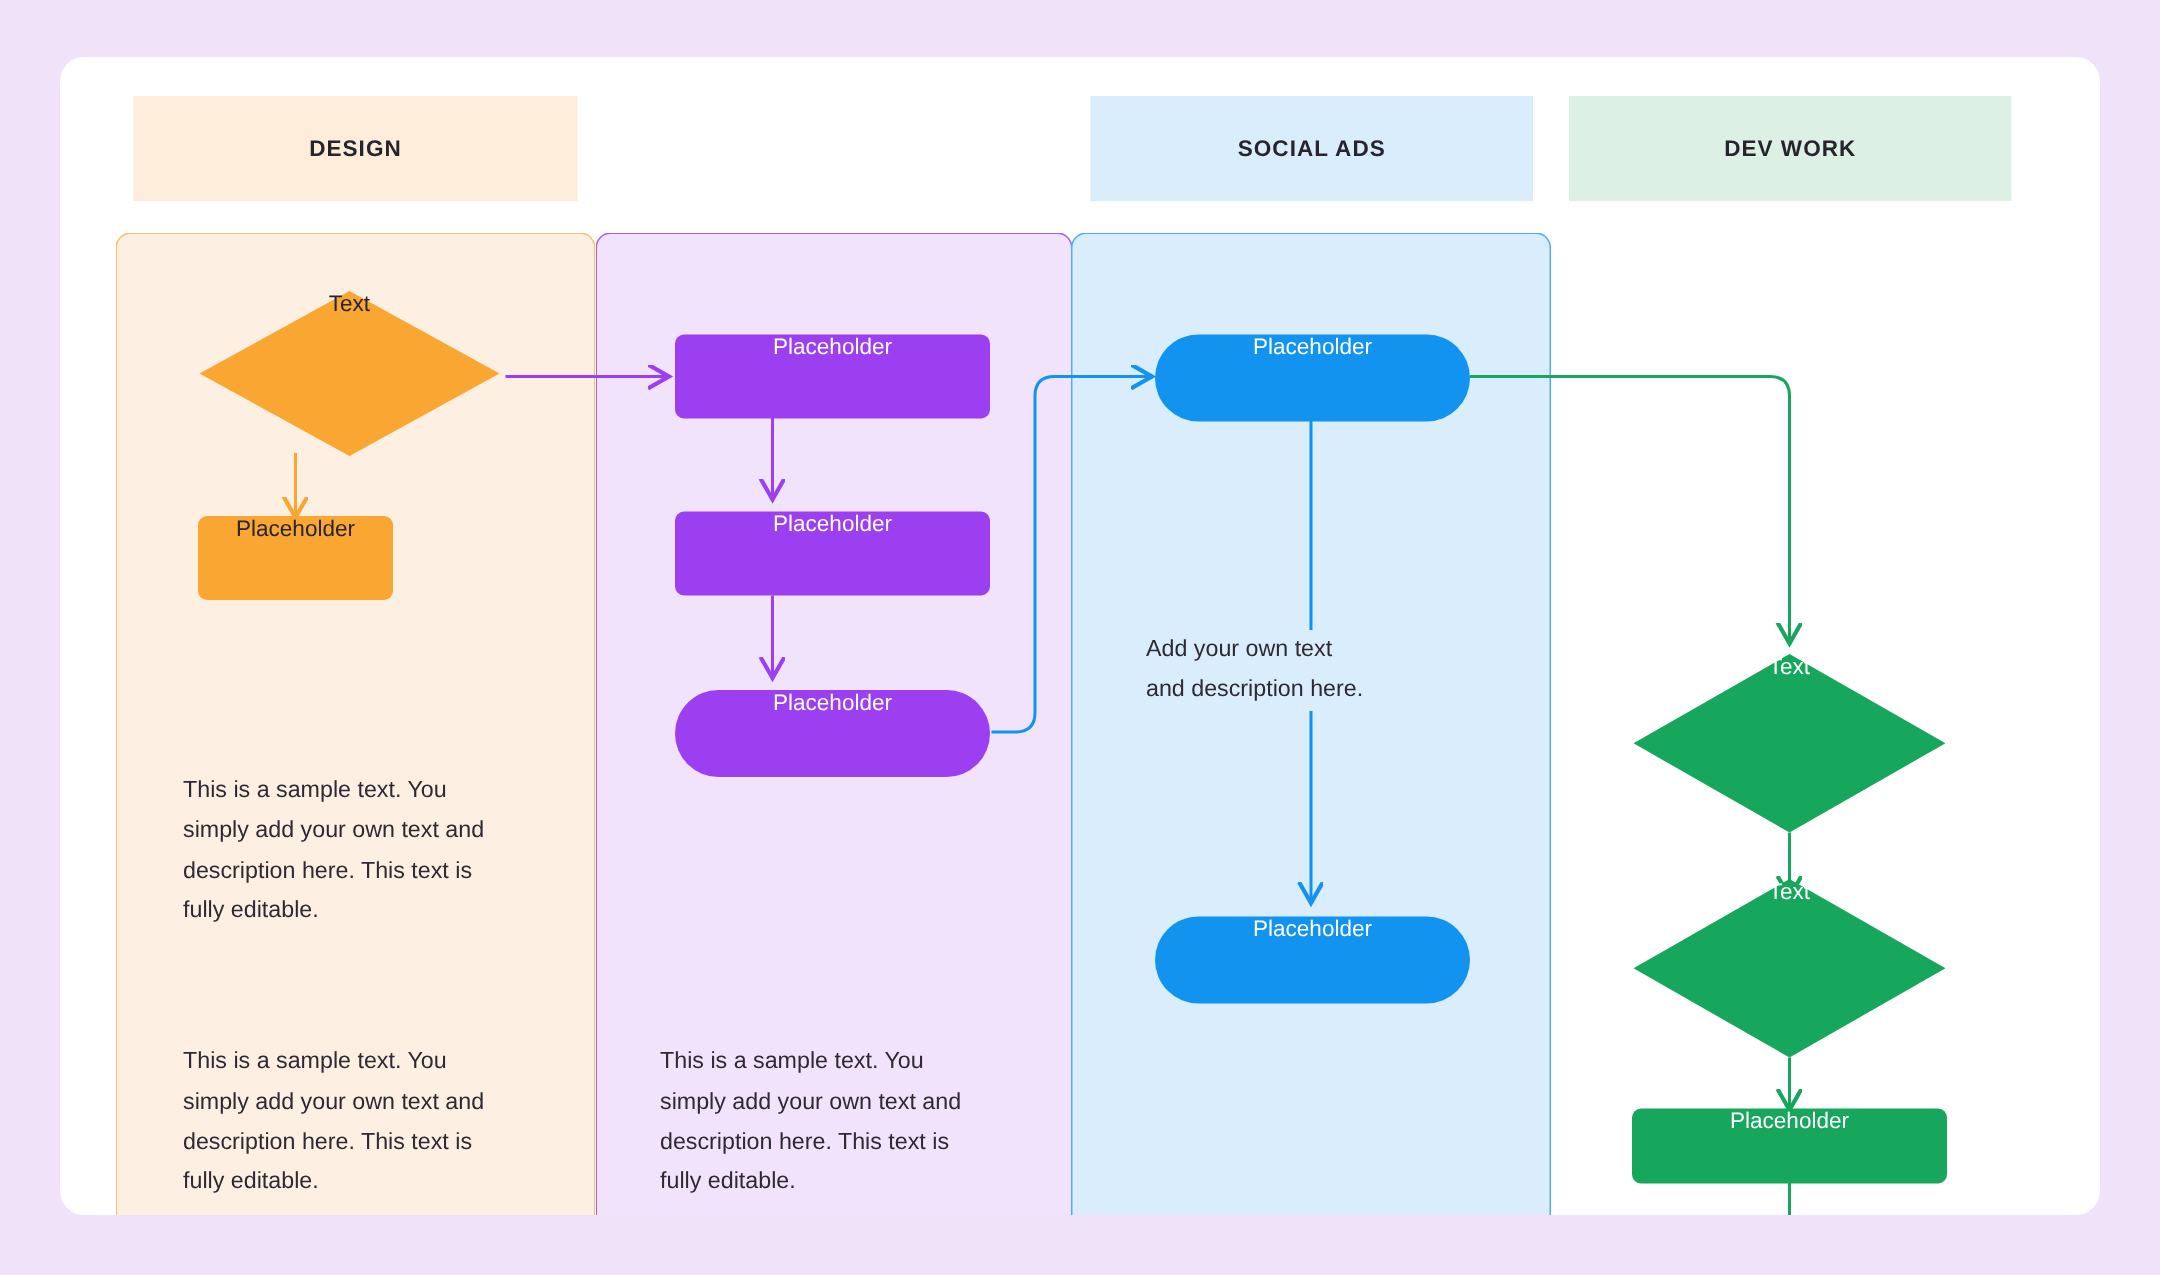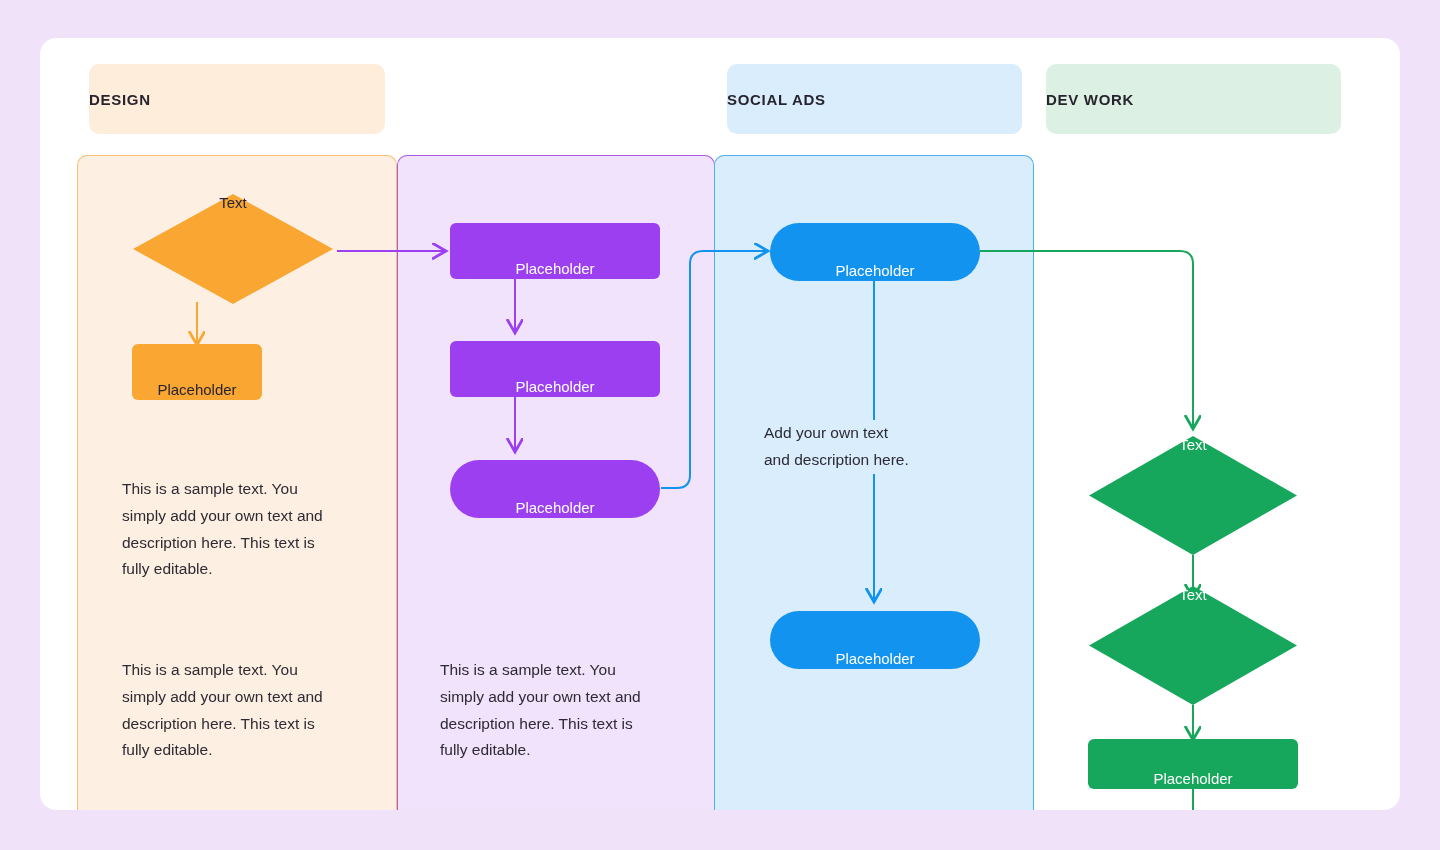--- a/index.html
+++ b/index.html
@@ -30,42 +30,43 @@
     height: 772px;
     background: #ffffff;
     border-radius: 16px;
     overflow: hidden;
   }
 
   
   .lane-header {
     position: absolute;
     height: 70px;
-    border-radius: 10px;
+    border-radius: 0;
     display: flex;
     align-items: center;
+    justify-content: center;
     font-size: 15px;
     font-weight: bold;
     letter-spacing: 0.7px;
     color: #27242e;
   }
 
   
   .lane-body {
     position: absolute;
     border-radius: 10px 10px 0 0;
     box-sizing: border-box;
   }
 
   
   .node {
     position: absolute;
     box-sizing: border-box;
     display: flex;
-    align-items: flex-end;
+    align-items: flex-start;
     justify-content: center;
     text-align: center;
     font-size: 15px;
     line-height: 1.25;
   }
   .rect      { border-radius: 6px; }
   .pill      { border-radius: 32px; }
   .diamond-wrap {
     position: absolute;
     display: flex;
@@ -83,20 +84,21 @@
     font-size: 15px;
   }
 
   
   .body-text {
     position: absolute;
     font-size: 15.5px;
     line-height: 1.73;
     color: #2d2a33;
     white-space: pre-line;
+    margin-top: 38px;
   }
   .center-note {
     position: absolute;
     font-size: 15.5px;
     line-height: 1.73;
     color: #2d2a33;
     white-space: pre-line;
   }
 
   

